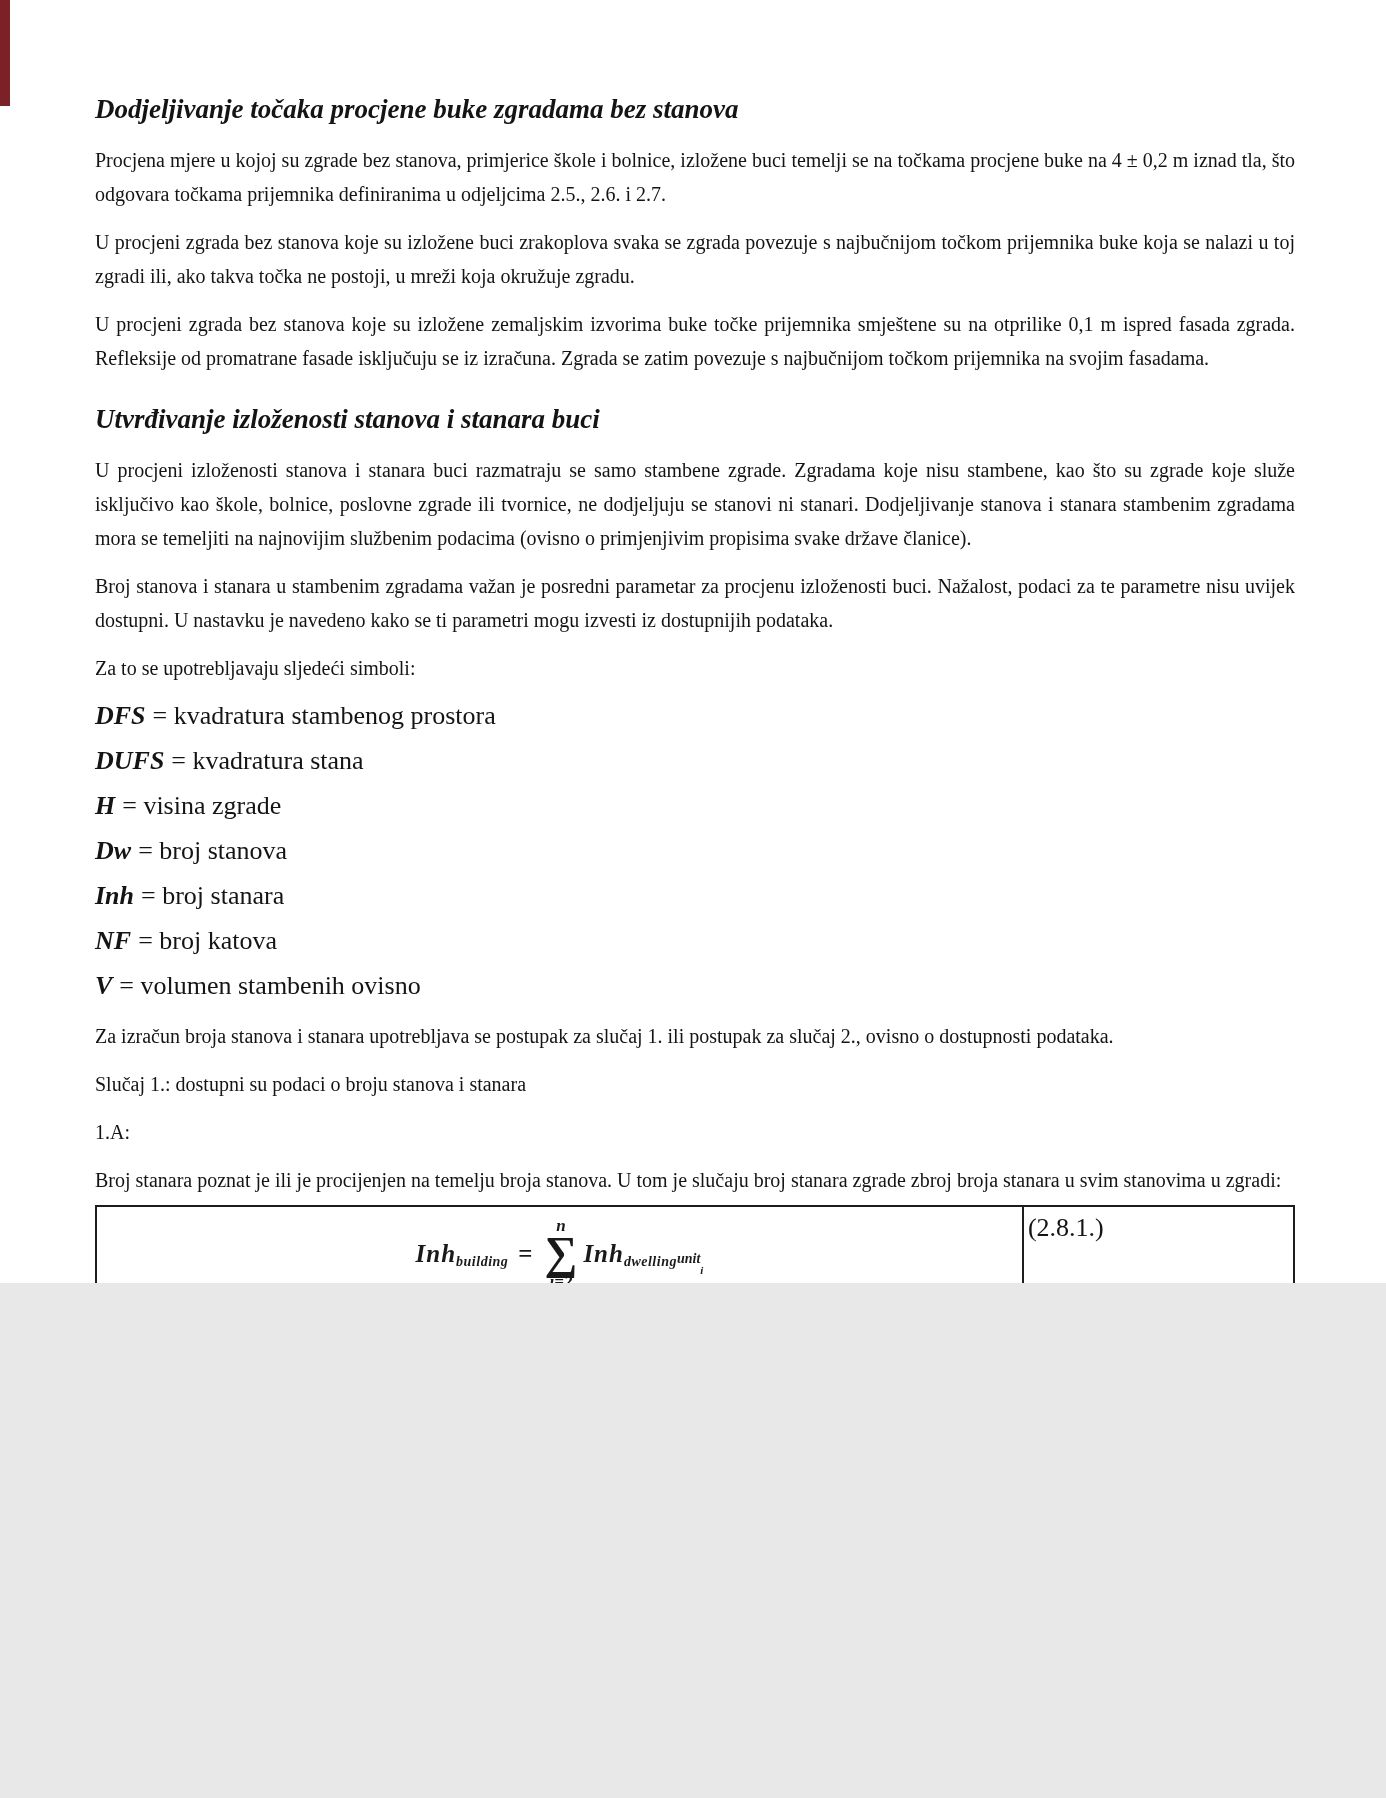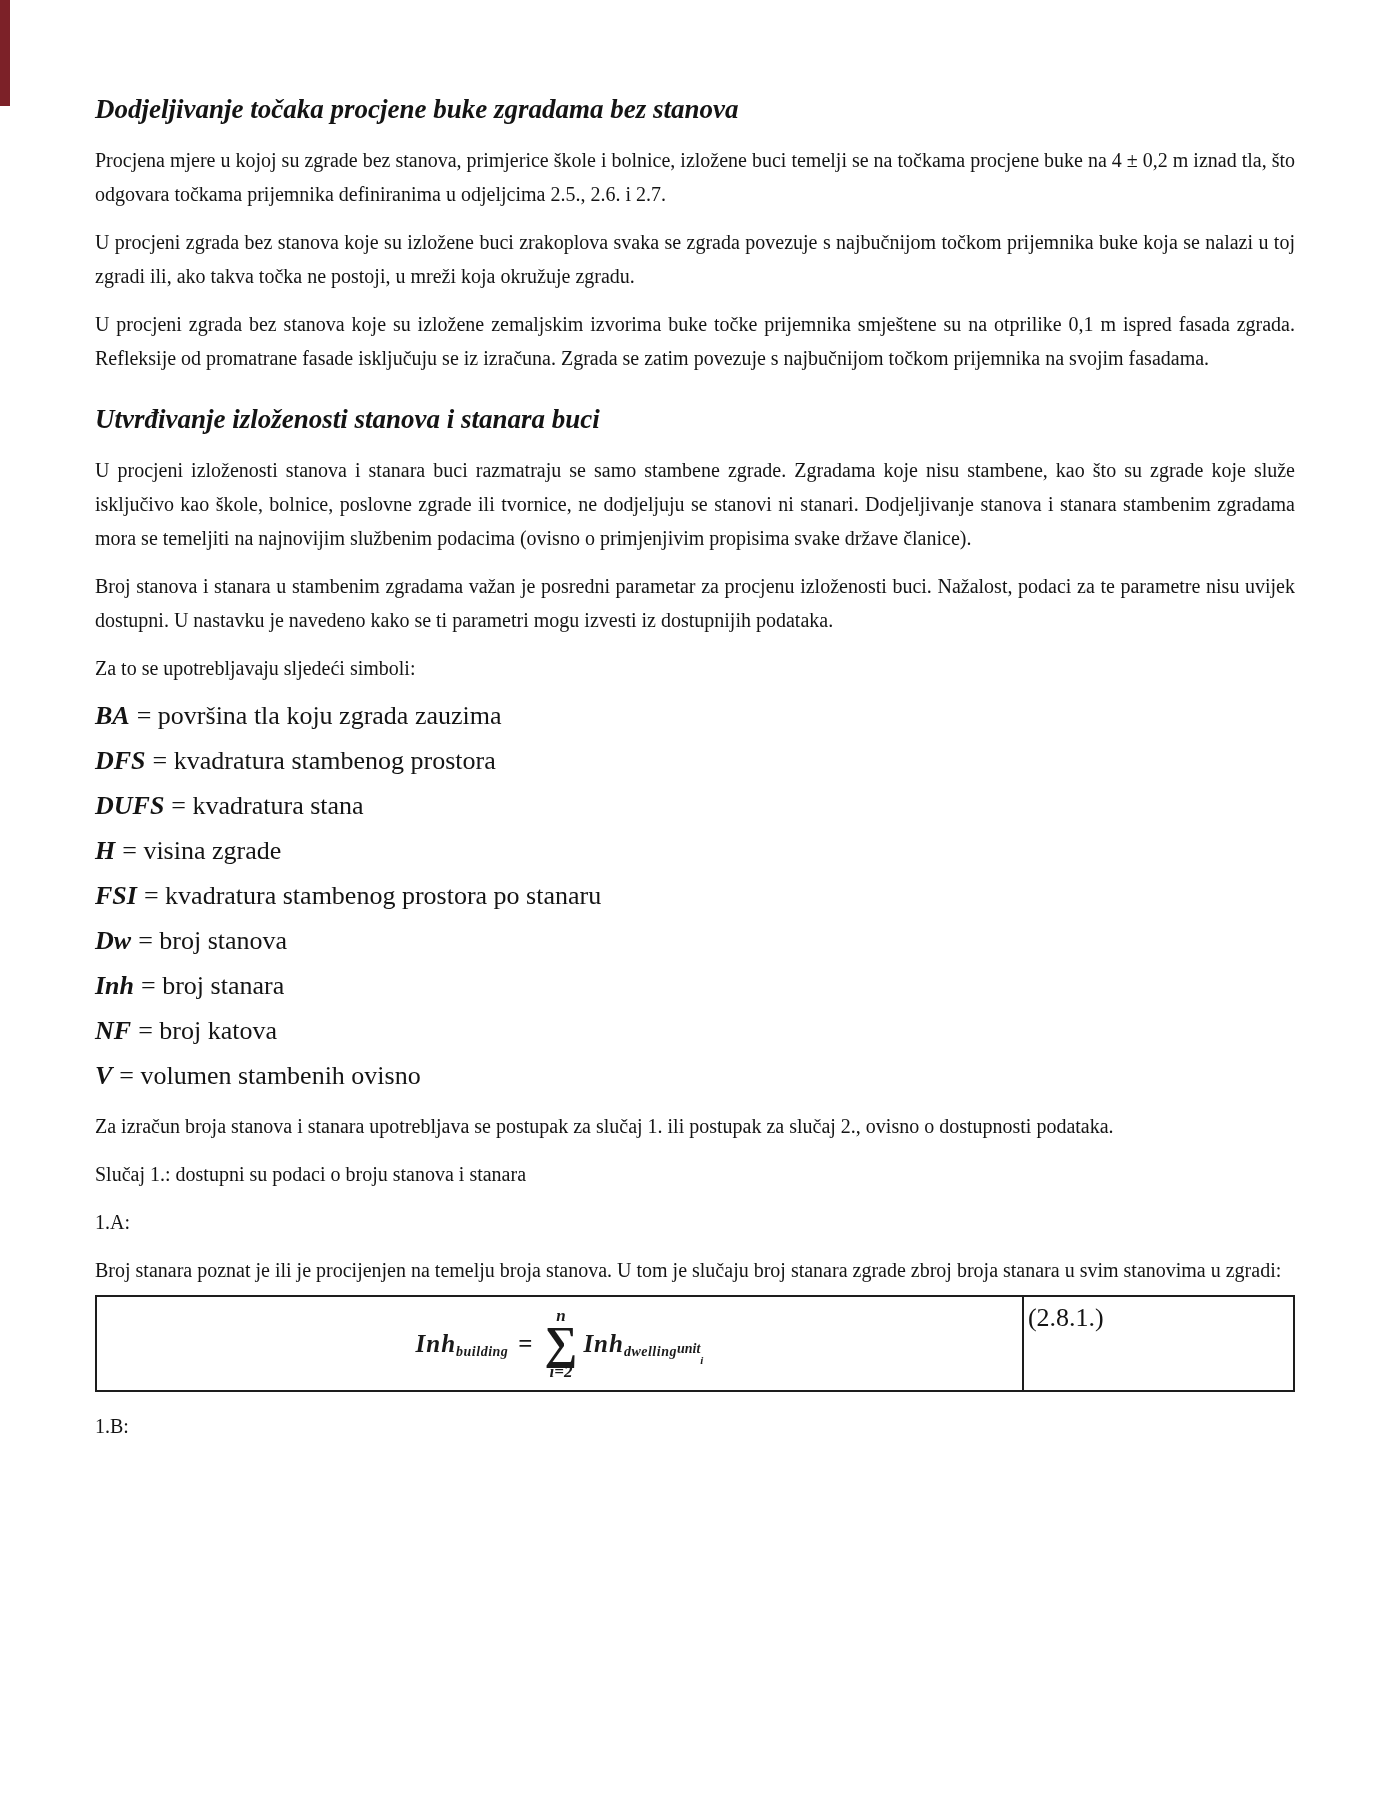--- a/index.html
+++ b/index.html
@@ -1,18 +1,18 @@
 <!DOCTYPE html>
 <html><head>
 <meta charset="utf-8">
 <style>
   html,body{margin:0;padding:0;background:#e8e8e8;}
   .page{
     position:relative;
-    width:1386px;height:1798px;
+    width:1386px;height:1283px;
     background:#ffffff;
     box-sizing:border-box;
     padding:92px 91px 16px 95px;
     font-family:"Liberation Serif","DejaVu Serif",serif;
     color:#141414;
     overflow:hidden;
   }
   .artifact{
     position:absolute;left:0;top:0;width:10px;height:106px;
     background:#7c2128;
@@ -75,25 +75,23 @@
   <p class="just">U procjeni zgrada bez stanova koje su izložene buci zrakoplova svaka se zgrada povezuje s najbučnijom točkom prijemnika buke koja se nalazi u toj zgradi ili, ako takva točka ne postoji, u mreži koja okružuje zgradu.</p>
   <p class="just">U procjeni zgrada bez stanova koje su izložene zemaljskim izvorima buke točke prijemnika smještene su na otprilike 0,1 m ispred fasada zgrada. Refleksije od promatrane fasade isključuju se iz izračuna. Zgrada se zatim povezuje s najbučnijom točkom prijemnika na svojim fasadama.</p>
 
   <h2>Utvrđivanje izloženosti stanova i stanara buci</h2>
 
   <p class="just">U procjeni izloženosti stanova i stanara buci razmatraju se samo stambene zgrade. Zgradama koje nisu stambene, kao što su zgrade koje služe isključivo kao škole, bolnice, poslovne zgrade ili tvornice, ne dodjeljuju se stanovi ni stanari. Dodjeljivanje stanova i stanara stambenim zgradama mora se temeljiti na najnovijim službenim podacima (ovisno o primjenjivim propisima svake države članice).</p>
   <p class="just">Broj stanova i stanara u stambenim zgradama važan je posredni parametar za procjenu izloženosti buci. Nažalost, podaci za te parametre nisu uvijek dostupni. U nastavku je navedeno kako se ti parametri mogu izvesti iz dostupnijih podataka.</p>
   <p>Za to se upotrebljavaju sljedeći simboli:</p>
 
   <div>
-    <div class="sym-row"><span class="sym">BA</span><span>= površina tla koju zgrada zauzima</span></div>
     <div class="sym-row"><span class="sym">DFS</span><span>= kvadratura stambenog prostora</span></div>
     <div class="sym-row"><span class="sym">DUFS</span><span>= kvadratura stana</span></div>
     <div class="sym-row"><span class="sym">H</span><span>= visina zgrade</span></div>
-    <div class="sym-row"><span class="sym">FSI</span><span>= kvadratura stambenog prostora po stanaru</span></div>
     <div class="sym-row"><span class="sym">Dw</span><span>= broj stanova</span></div>
     <div class="sym-row"><span class="sym">Inh</span><span>= broj stanara</span></div>
     <div class="sym-row"><span class="sym">NF</span><span>= broj katova</span></div>
     <div class="sym-row" style="margin-bottom:16px;"><span class="sym">V</span><span>= volumen stambenih ovisno</span></div>
   </div>
 
   <p class="just">Za izračun broja stanova i stanara upotrebljava se postupak za slučaj 1. ili postupak za slučaj 2., ovisno o dostupnosti podataka.</p>
   <p>Slučaj 1.: dostupni su podaci o broju stanova i stanara</p>
   <p>1.A:</p>
   <p class="just tight">Broj stanara poznat je ili je procijenjen na temelju broja stanova. U tom je slučaju broj stanara zgrade zbroj broja stanara u svim stanovima u zgradi:</p>

